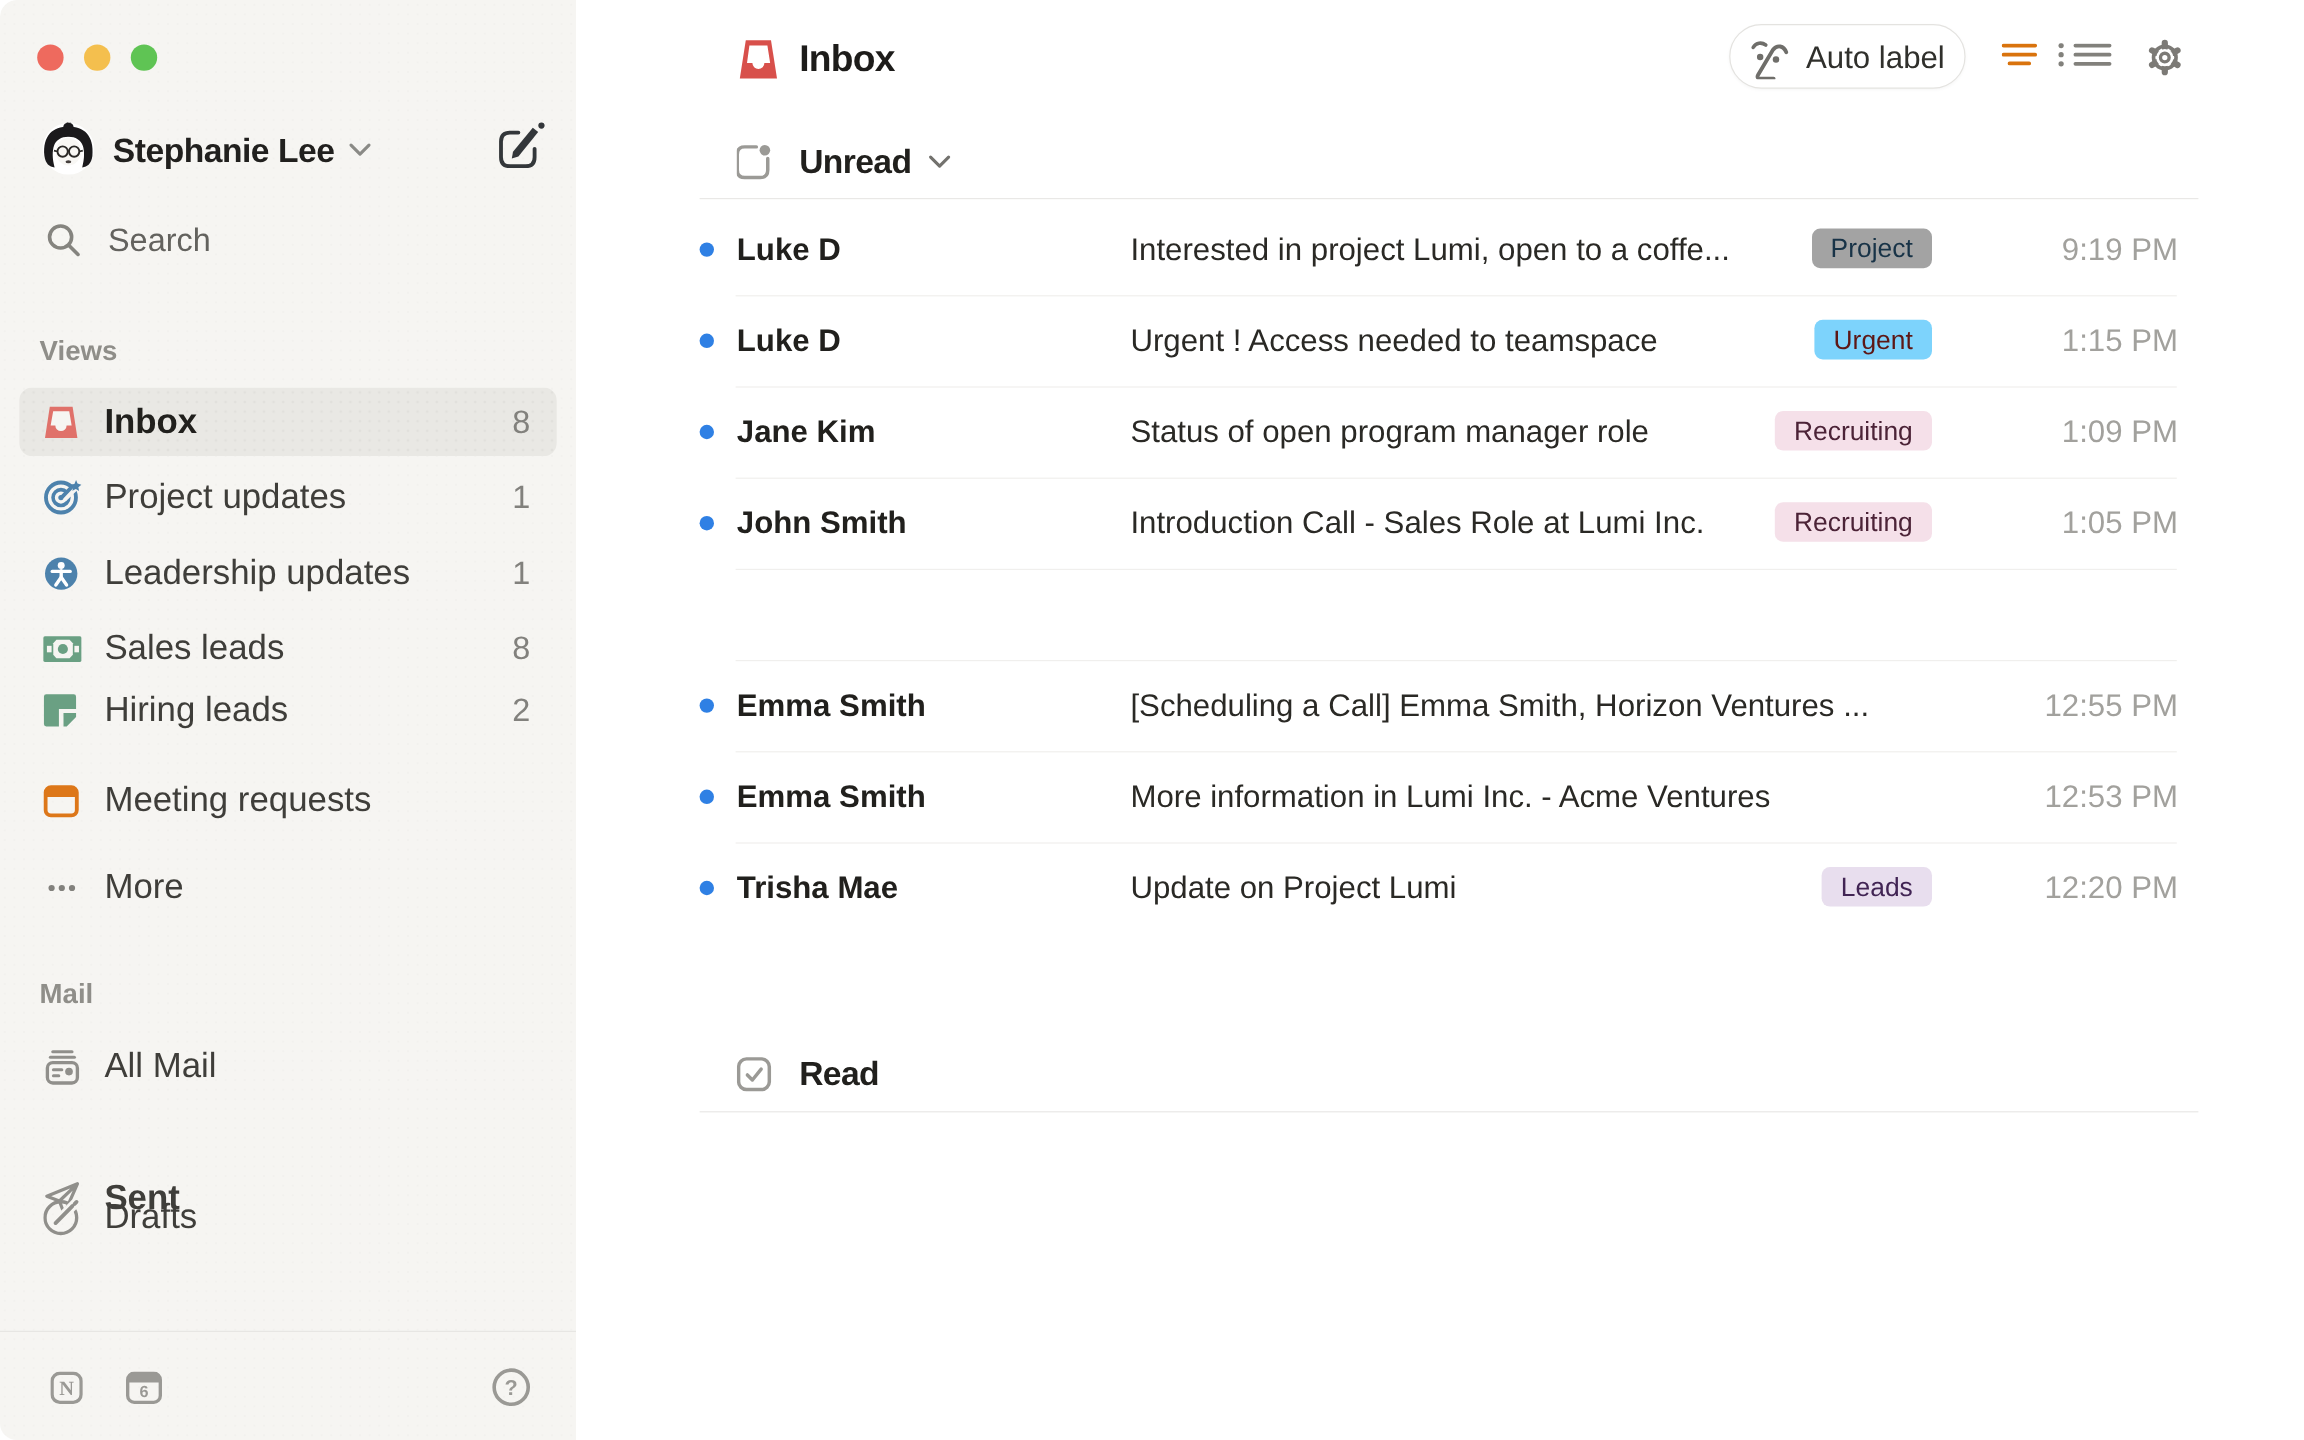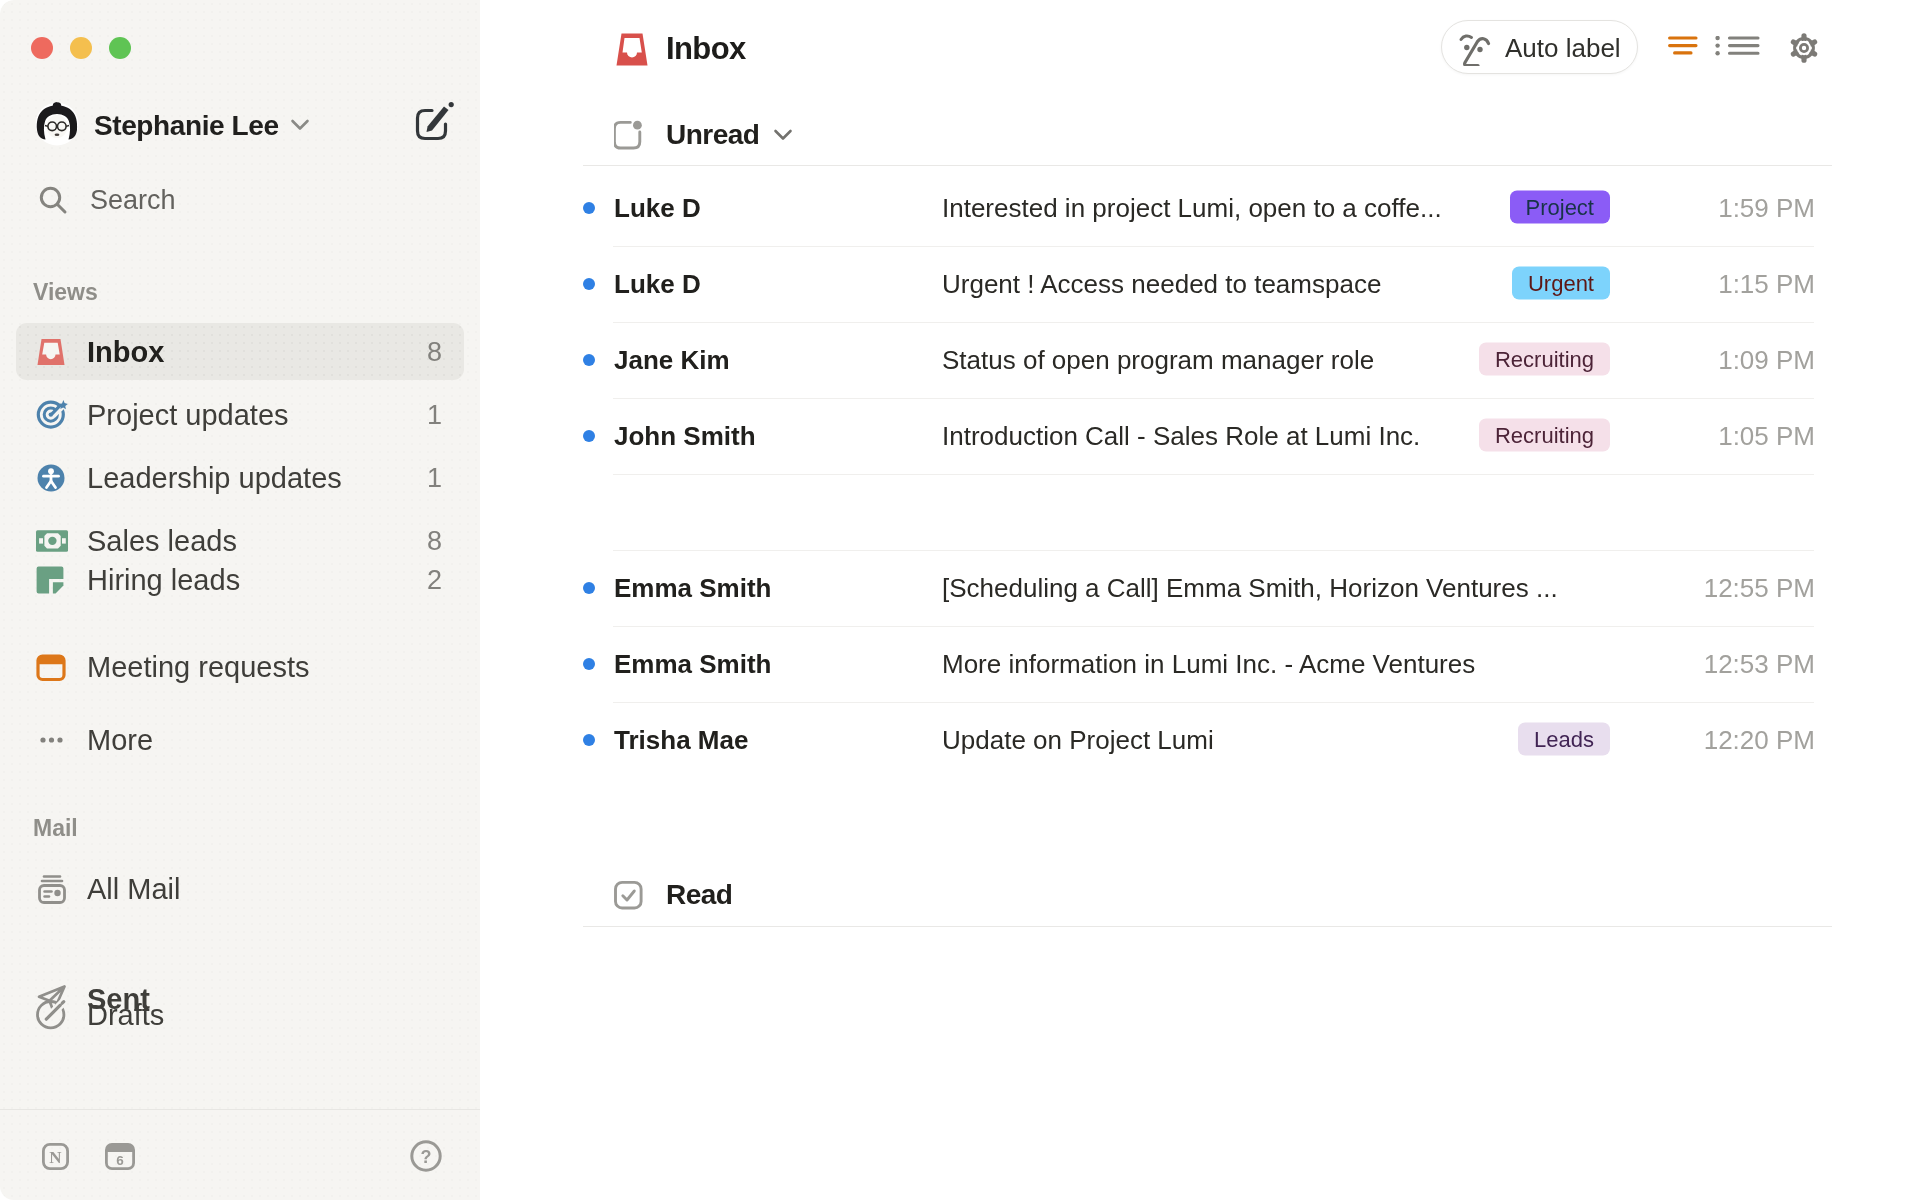--- a/index.html
+++ b/index.html
@@ -116,21 +116,21 @@
     <svg width="32" height="30" viewBox="0 0 32 30">
       <rect x="0" y="4.2" width="32" height="21.5" rx="1.5" fill="#6aa083"></rect>
       <path d="M11,7.2 L22,7.2 L24.7,10 L24.7,19.7 L22,22.5 L11,22.5 L8.4,19.7 L8.4,10 Z" fill="#f6f5f2"></path>
       <rect x="3.1" y="12.2" width="3.9" height="5.4" fill="#f6f5f2"></rect>
       <rect x="26" y="12.2" width="3.8" height="5.4" fill="#f6f5f2"></rect>
       <circle cx="16.4" cy="14.85" r="4.2" fill="#6aa083"></circle>
     </svg>
     <span class="lbl">Sales leads</span>
     <span class="cnt">8</span>
   </div>
-  <div class="srow" style="top:551px;text-align:center;">
+  <div class="srow" style="top:563px;text-align:center;">
     <svg width="28" height="28" viewBox="0 0 28 28">
       <path d="M0.6,2.6 Q0.6,0.6 2.6,0.6 L25.4,0.6 Q27.4,0.6 27.4,2.6 L27.4,12.9 L13.1,12.9 L13.1,27.4 L2.6,27.4 Q0.6,27.4 0.6,25.4 Z" fill="#6aa083"></path>
       <path d="M16.9,16.2 L27.4,16.2 L27.4,19.6 L19.6,27.4 L16.9,27.4 Z" fill="#6aa083"></path>
     </svg>
     <span class="lbl">Hiring leads</span>
     <span class="cnt">2</span>
   </div>
   <div class="srow" style="top:638.5px;">
     <svg width="30" height="30" viewBox="0 0 30 30">
       <rect x="2" y="4" width="26" height="23.5" rx="4.5" fill="none" stroke="#dd7719" stroke-width="3.2"></rect>
@@ -235,22 +235,22 @@
     <svg class="abs" style="left:293px; top:21px;" width="20" height="13" viewBox="0 0 20 13">
       <path d="M2.5,2 L10,9.5 L17.5,2" fill="none" stroke="#73726e" stroke-width="2.6" stroke-linecap="round" stroke-linejoin="round"></path>
     </svg>
   </div>
   <div class="hsep" style="top:165px;"></div>
 
   <div class="mrow" style="top:170px;">
     <span class="dot"></span>
         <span class="sender">Luke D</span>
     <span class="subj">Interested in project Lumi, open to a coffe...</span>
-    <span class="chip" style="background:#8b5cf6; color:#183347;">Project</span>
-    <span class="time">1:59 PM</span>
+    <span class="chip" style="background:#a3a3a3; color:#183347;">Project</span>
+    <span class="time">9:19 PM</span>
   </div>
   <div class="rsep" style="top:245.5px;"></div>
   <div class="mrow" style="top:246px;">
     <span class="dot"></span>
         <span class="sender">Luke D</span>
     <span class="subj">Urgent ! Access needed to teamspace</span>
     <span class="chip" style="background:#7dd3fc; color:#5d1715;">Urgent</span>
     <span class="time">1:15 PM</span>
   </div>
   <div class="rsep" style="top:321.5px;"></div>

